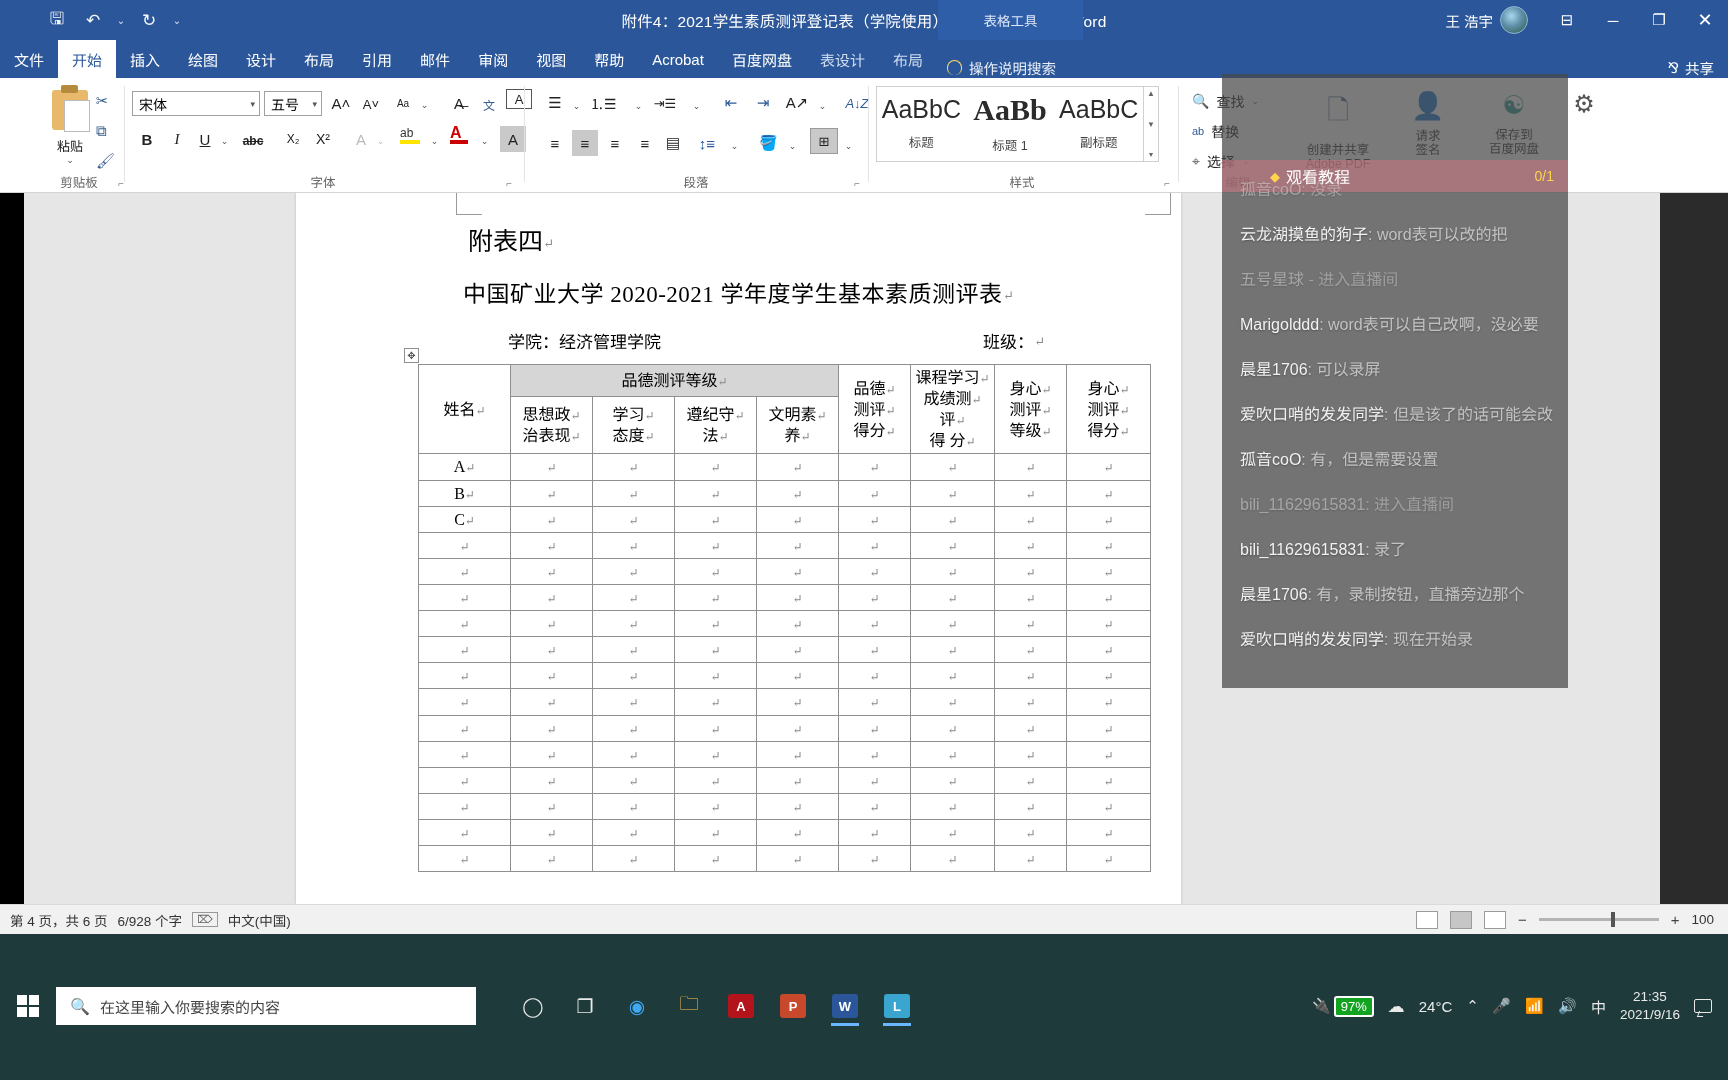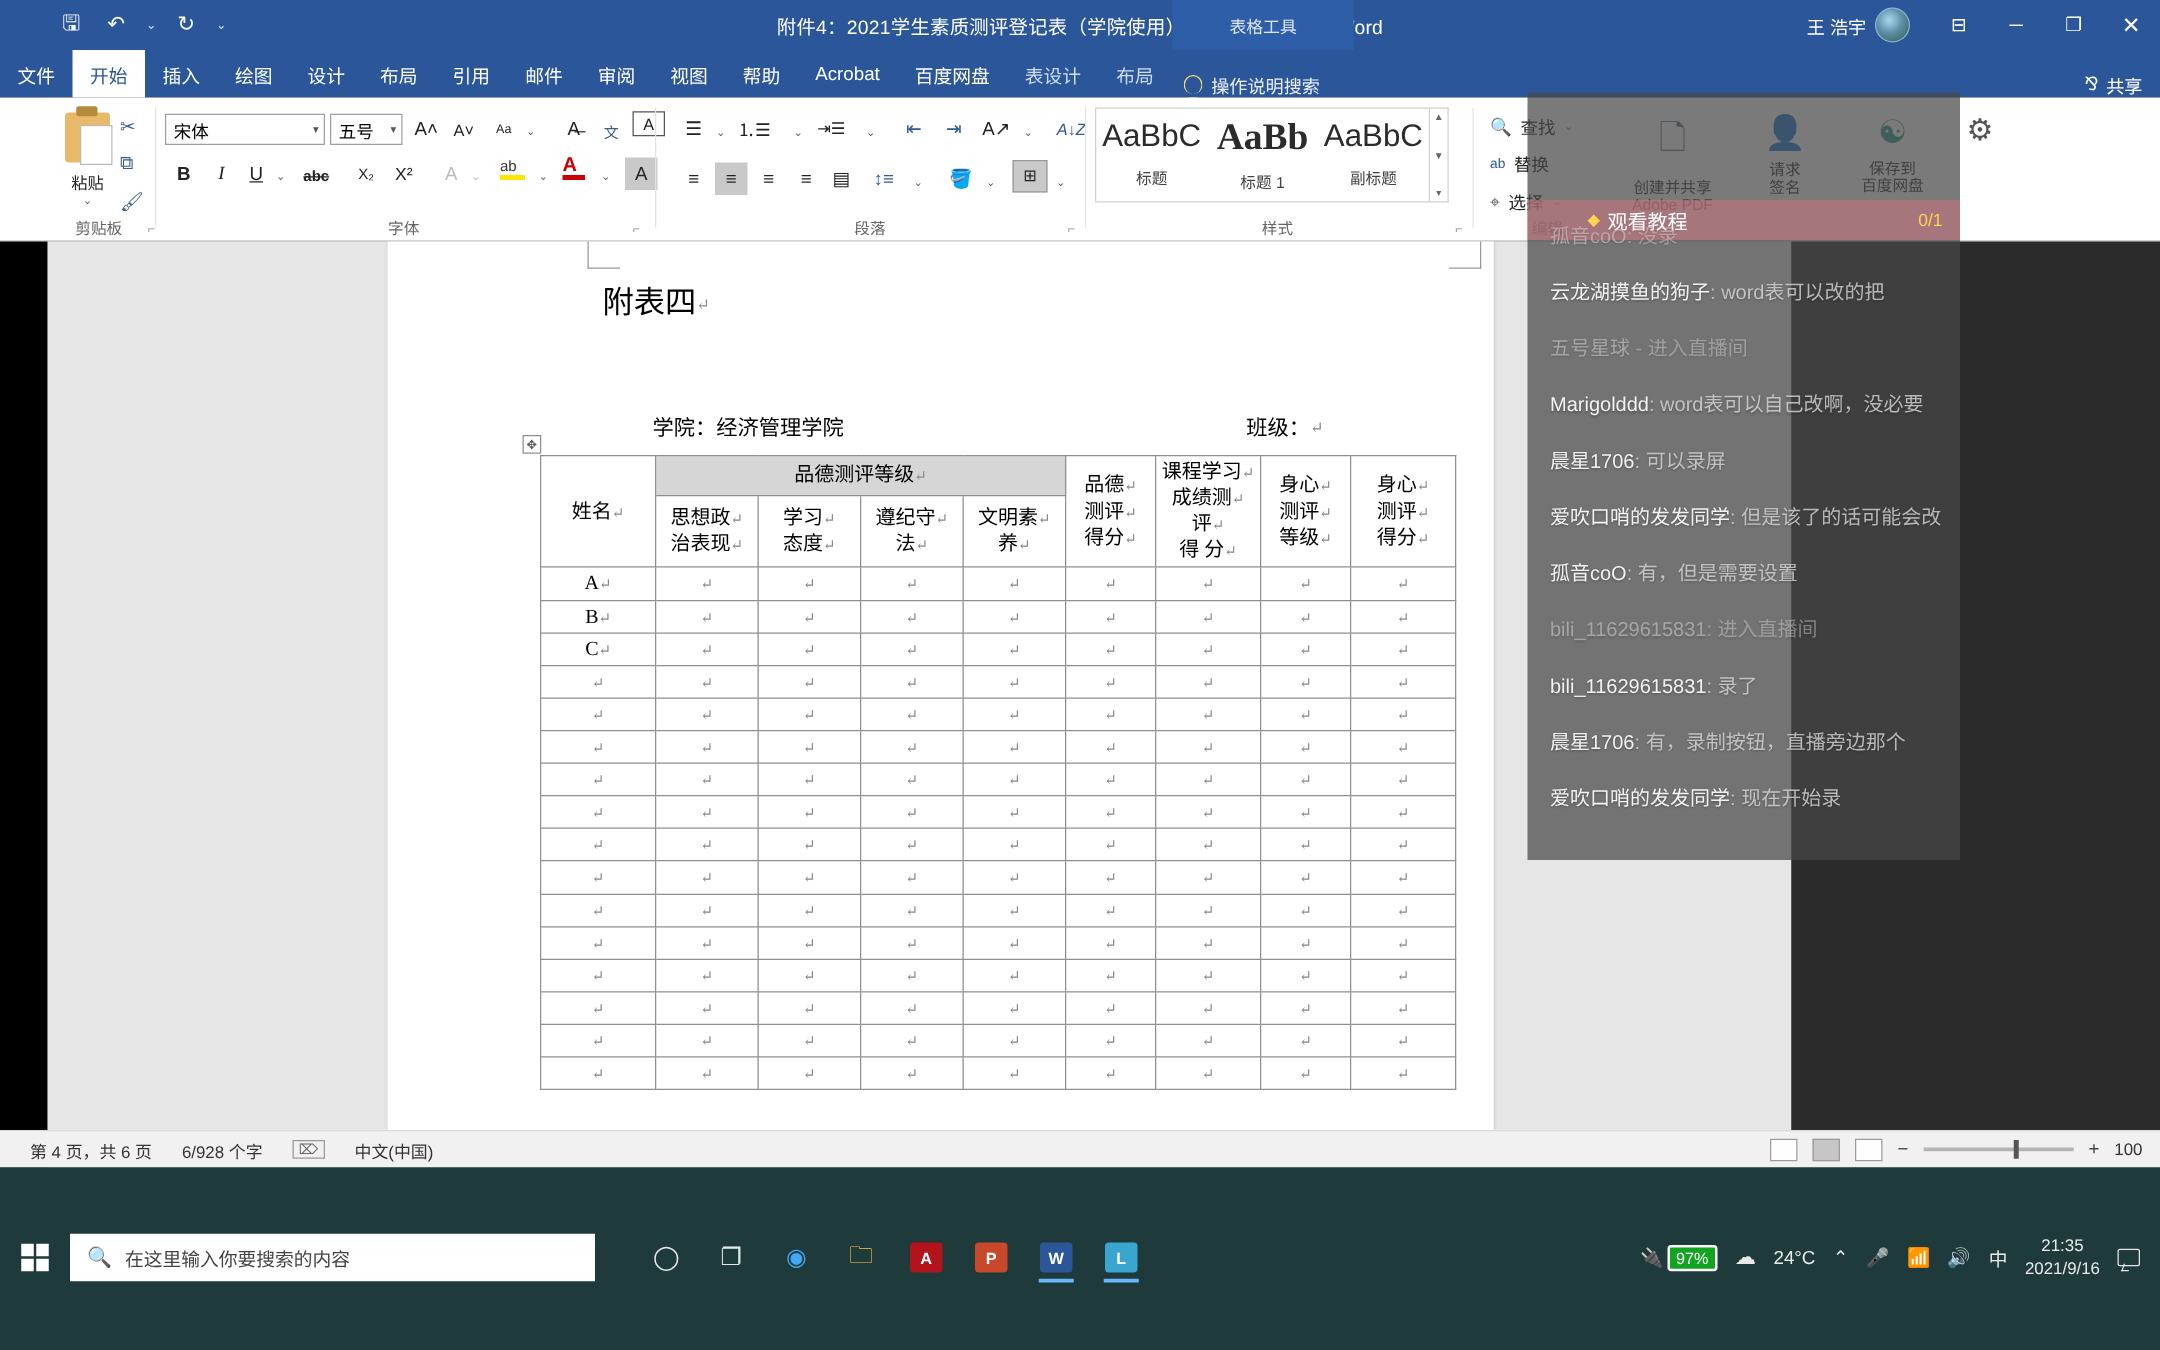--- a/index.html
+++ b/index.html
@@ -126,21 +126,21 @@
 
   
   .edititem { display: flex; align-items: center; gap: 7px; font-size: 14px; color: #222; height: 26px; }
 
   
   .bigbtn { width: 72px; height: 96px; display: flex; flex-direction: column; align-items: center; justify-content: flex-start; padding-top: 10px; }
   .bigbtn .lbl { font-size: 12.5px; color: #333; text-align: center; line-height: 1.15; margin-top: 7px; }
 
   
   .docarea {
-    position: absolute; left: 38px; top: 193px; width: 1395px; height: 711px;
+    position: absolute; left: 24px; top: 193px; width: 1636px; height: 711px;
     background: #e6e6e6; overflow: hidden;
   }
   .page {
     position: absolute; left: 272px; top: 0; width: 885px; height: 711px;
     background: #fff; box-shadow: 0 0 3px rgba(0,0,0,.18);
   }
   .doc-inner { position: relative; width: 100%; height: 100%; font-family: "Liberation Serif", "DejaVu Serif", serif; }
   .corner-mark { position: absolute; left: 160px; top: 0px; width: 26px; height: 22px; border-left: 1px solid #9a9a9a; border-bottom: 1px solid #9a9a9a; }
   .corner-mark.right { left: auto; right: 10px; border-left: none; border-right: 1px solid #9a9a9a; }
   .h-fubiao { position: absolute; left: 172px; top: 28px; font-size: 25px; color: #000; }
@@ -191,21 +191,21 @@
   }
   .chat-line.faded { color: #cfcfcf; opacity: .55; }
   .chat-line .dim { color: #d6d6d6; opacity: .8; }
 
   
   .statusbar {
     position: absolute; left: 0; top: 904px; width: 1728px; height: 30px;
     background: #f1f1f1; border-top: 1px solid #dadada;
     display: flex; align-items: center; font-size: 13.5px; color: #333;
   }
-  .sb-item { margin-left: 24px; white-space: nowrap; }
+  .sb-item { margin-left: 10px; white-space: nowrap; }
   .sb-right { margin-left: auto; display: flex; align-items: center; gap: 12px; padding-right: 14px; }
   .viewbtn { width: 22px; height: 18px; border: 1px solid #9b9b9b; background: #fff; }
   .viewbtn.active { background: #c6c6c6; }
   .zoom-track { width: 120px; height: 3px; background: #b4b4b4; position: relative; }
   .zoom-thumb { position: absolute; left: 72px; top: -6px; width: 4px; height: 15px; background: #555; }
 
   
   .taskbar {
     position: absolute; left: 0; top: 934px; width: 1728px; height: 146px;
     background: #1f3a3a;
@@ -444,20 +444,23 @@
 
   <div class="docarea">
     <div class="page">
       <div class="doc-inner">
         <div class="corner-mark"></div>
         <div class="corner-mark right"></div>
 
         <div class="h-fubiao">
           <span>附表四</span><span class="pilcrow">↵</span>
         </div>
+        <div class="doc-title">
+          <span>中国矿业大学 2020-2021 学年度学生基本素质测评表</span><span class="pilcrow">↵</span>
+        </div>
         <div class="meta-left">
           <span>学院：</span><span>经济管理学院</span>
         </div>
         <div class="meta-right">
           <span>班级：</span><span class="pilcrow">↵</span>
         </div>
 
         <div class="tbl-handle">✥</div>
 
         <table class="doc-table">

